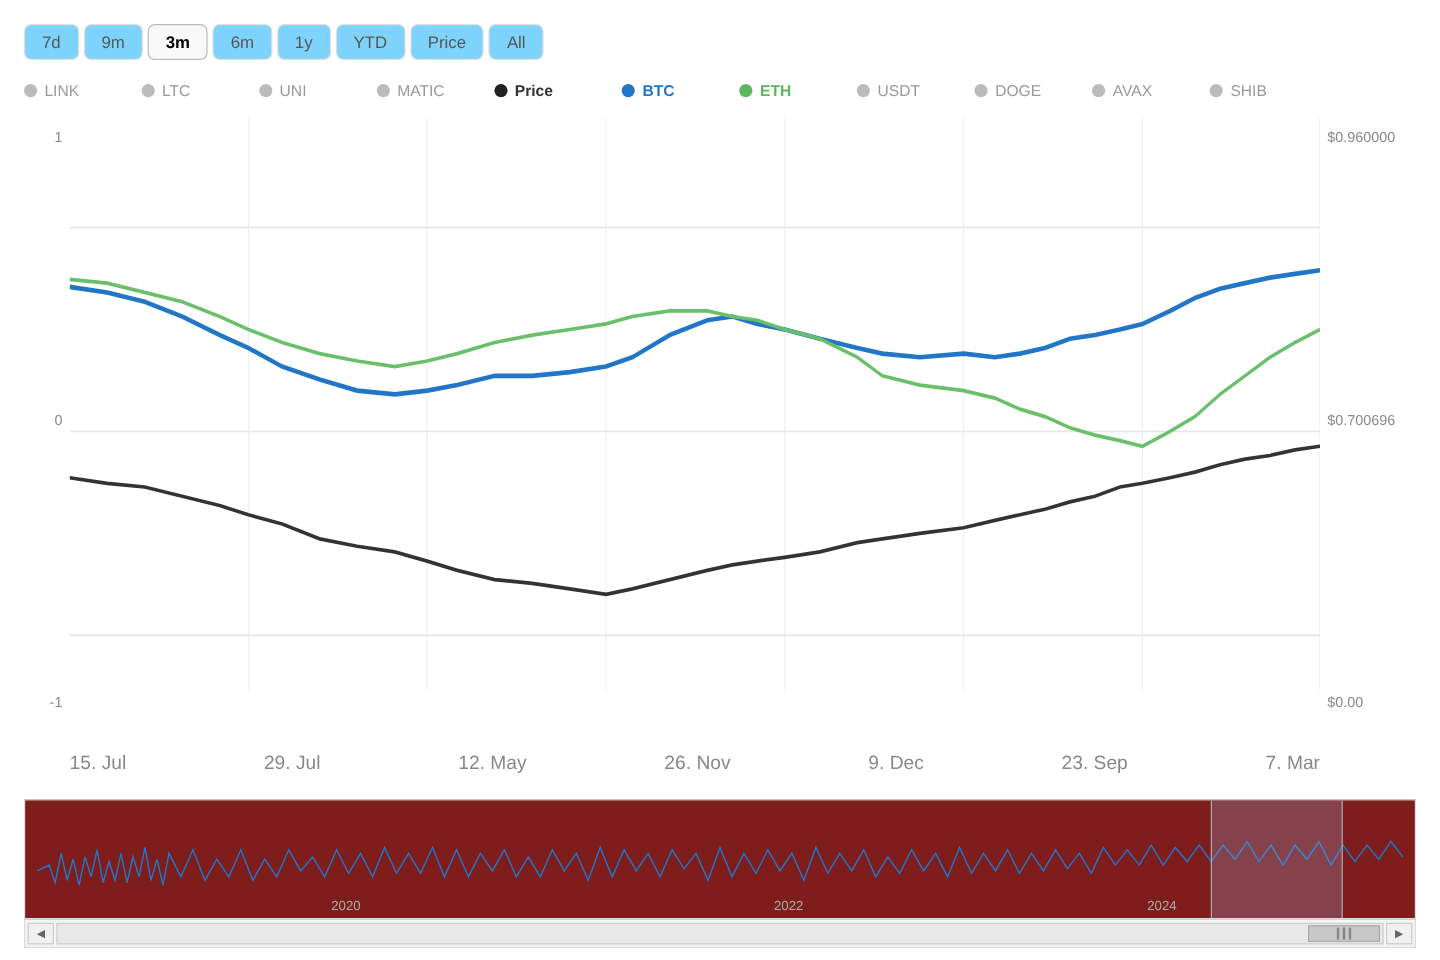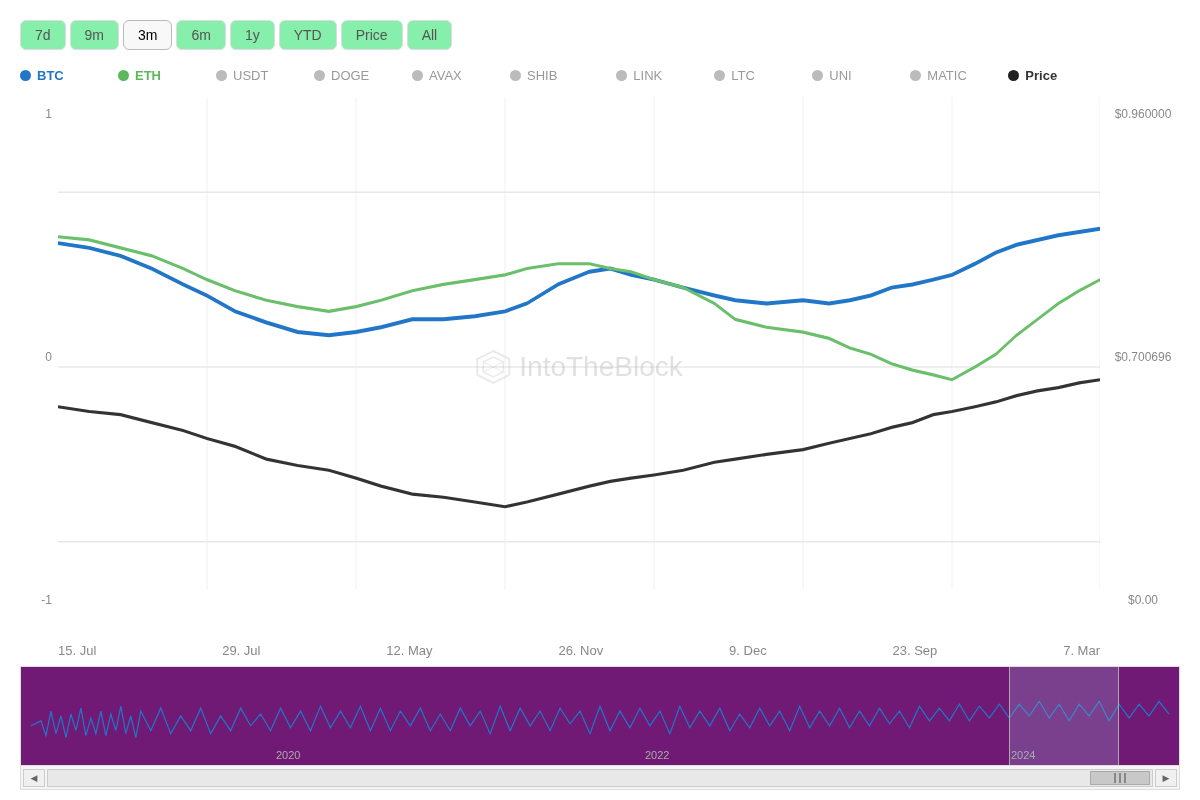--- a/index.html
+++ b/index.html
@@ -22,28 +22,28 @@
     .time-range {
       display: flex;
       gap: 4px;
       margin-bottom: 18px;
       align-items: center;
     }
     .time-btn {
       padding: 6px 14px;
       border: 1px solid #ddd;
       border-radius: 6px;
-      background: #86efac;
+      background: #7dd3fc;
       cursor: pointer;
       font-size: 14px;
       color: #555;
       font-weight: 400;
     }
     .time-btn.active {
-      font-weight: 400;
+      font-weight: 700;
       color: #000;
       border-color: #bbb;
       background: #f8f8f8;
       text-align: right;
     }
     
     .legend {
       display: grid;
       grid-template-columns: repeat(6, auto);
       gap: 4px 0;
@@ -107,41 +107,41 @@
       width: 80px;
       position: relative;
       display: flex;
       flex-direction: column;
       justify-content: space-between;
       padding: 10px 0 30px 0;
     }
     .y-label-right {
       font-size: 12px;
       color: #888;
-      text-align: center;
+      text-align: left;
       padding-left: 6px;
     }
     .chart-svg-container {
       flex: 1;
       position: relative;
     }
     .chart-svg-container svg {
       width: 100%;
       height: 100%;
     }
     
     .x-axis {
       display: flex;
       justify-content: space-between;
       padding: 6px 0 4px 0;
       margin-left: 38px;
       margin-right: 80px;
     }
     .x-label {
-      font-size: 13px;
+      font-size: 16px;
       color: #888;
       text-align: right;
     }
     
     .watermark {
       position: absolute;
       top: 50%;
       left: 50%;
       transform: translate(-50%, -50%);
       font-size: 28px;
@@ -152,22 +152,22 @@
       display: flex;
       align-items: center;
       gap: 8px;
       z-index: 1;
     }
     
     .overview-area {
       height: 100px;
       border: 1px solid #ddd;
       position: relative;
-      margin-top: 4px;
-      background: #701a75;
+      margin-top: 16px;
+      background: #7f1d1d;
       overflow: hidden;
     }
     .overview-svg {
       width: 100%;
       height: 100%;
     }
     
     .scrollbar-area {
       height: 24px;
       border: 1px solid #ddd;
@@ -246,20 +246,42 @@
     <button class="time-btn">6m</button>
     <button class="time-btn">1y</button>
     <button class="time-btn">YTD</button>
     <button class="time-btn">Price</button>
     <button class="time-btn">All</button>
   </div>
 
   <div class="legend">
     <div class="legend-row">
       <div class="legend-item">
+        <div class="legend-dot" style="background:#bbb"></div>
+        <span class="legend-label">LINK</span>
+      </div>
+      <div class="legend-item">
+        <div class="legend-dot" style="background:#bbb"></div>
+        <span class="legend-label">LTC</span>
+      </div>
+      <div class="legend-item">
+        <div class="legend-dot" style="background:#bbb"></div>
+        <span class="legend-label">UNI</span>
+      </div>
+      <div class="legend-item">
+        <div class="legend-dot" style="background:#bbb"></div>
+        <span class="legend-label">MATIC</span>
+      </div>
+      <div class="legend-item">
+        <div class="legend-dot" style="background:#222"></div>
+        <span class="legend-label active-dark">Price</span>
+      </div>
+    </div>
+    <div class="legend-row">
+      <div class="legend-item">
         <div class="legend-dot" style="background:#2176c7"></div>
         <span class="legend-label active-blue">BTC</span>
       </div>
       <div class="legend-item">
         <div class="legend-dot" style="background:#5cb85c"></div>
         <span class="legend-label active-green">ETH</span>
       </div>
       <div class="legend-item">
         <div class="legend-dot" style="background:#bbb"></div>
         <span class="legend-label">USDT</span>
@@ -268,66 +290,35 @@
         <div class="legend-dot" style="background:#bbb"></div>
         <span class="legend-label">DOGE</span>
       </div>
       <div class="legend-item">
         <div class="legend-dot" style="background:#bbb"></div>
         <span class="legend-label">AVAX</span>
       </div>
       <div class="legend-item">
         <div class="legend-dot" style="background:#bbb"></div>
         <span class="legend-label">SHIB</span>
-      </div>
-    </div>
-    <div class="legend-row">
-      <div class="legend-item">
-        <div class="legend-dot" style="background:#bbb"></div>
-        <span class="legend-label">LINK</span>
-      </div>
-      <div class="legend-item">
-        <div class="legend-dot" style="background:#bbb"></div>
-        <span class="legend-label">LTC</span>
-      </div>
-      <div class="legend-item">
-        <div class="legend-dot" style="background:#bbb"></div>
-        <span class="legend-label">UNI</span>
-      </div>
-      <div class="legend-item">
-        <div class="legend-dot" style="background:#bbb"></div>
-        <span class="legend-label">MATIC</span>
-      </div>
-      <div class="legend-item">
-        <div class="legend-dot" style="background:#222"></div>
-        <span class="legend-label active-dark">Price</span>
       </div>
     </div>
   </div>
 
   <div class="chart-area">
     <div class="main-chart-wrapper">
 
       <div class="y-axis-left">
         <span class="y-label">1</span>
         <span class="y-label">0</span>
         <span class="y-label">-1</span>
       </div>
 
       <div class="chart-svg-container">
         
-        <div class="watermark">
-          <svg width="36" height="36" viewBox="0 0 36 36" style="opacity:0.3">
-            <polygon points="18,2 34,10 34,26 18,34 2,26 2,10" fill="none" stroke="#bbb" stroke-width="2"></polygon>
-            <polygon points="18,8 28,13 28,23 18,28 8,23 8,13" fill="none" stroke="#bbb" stroke-width="1.5"></polygon>
-            <line x1="8" y1="13" x2="28" y2="23" stroke="#bbb" stroke-width="1"></line>
-            <line x1="28" y1="13" x2="8" y2="23" stroke="#bbb" stroke-width="1"></line>
-          </svg>
-          <span>IntoTheBlock</span>
-        </div>
         <svg viewBox="0 0 1000 340" preserveAspectRatio="none" xmlns="http://www.w3.org/2000/svg">
 
           <line x1="0" y1="60" x2="1000" y2="60" stroke="#e8e8e8" stroke-width="1"></line>
           <line x1="0" y1="170" x2="1000" y2="170" stroke="#e8e8e8" stroke-width="1"></line>
           <line x1="0" y1="280" x2="1000" y2="280" stroke="#e8e8e8" stroke-width="1"></line>
 
           <line x1="143" y1="0" x2="143" y2="310" stroke="#e8e8e8" stroke-width="0.5"></line>
           <line x1="286" y1="0" x2="286" y2="310" stroke="#e8e8e8" stroke-width="0.5"></line>
           <line x1="429" y1="0" x2="429" y2="310" stroke="#e8e8e8" stroke-width="0.5"></line>
           <line x1="572" y1="0" x2="572" y2="310" stroke="#e8e8e8" stroke-width="0.5"></line>
@@ -361,21 +352,21 @@
     </div>
 
     <div class="overview-area">
       <svg class="overview-svg" viewBox="0 0 1160 100" preserveAspectRatio="none" xmlns="http://www.w3.org/2000/svg">
 
         <polyline fill="none" stroke="#2176c7" stroke-width="1.2" points="10,60 20,55 25,70 30,45 35,68 40,50 45,72 50,48 55,65 60,42 65,70 70,52 75,68 80,45 85,70 90,48 95,65 100,40 105,68 110,50 115,72 120,45 130,65 140,42 150,68 160,50 170,65 180,42 190,68 200,50 210,65 220,42 230,60 240,48 250,65 260,42 270,62 280,45 290,65 300,40 310,62 320,45 330,62 340,40 350,65 360,42 370,65 380,45 390,60 400,42 410,65 420,48 430,65 440,42 450,60 460,45 470,68 480,40 490,65 500,42 510,60 520,45 530,65 540,42 550,58 560,45 570,68 580,40 590,65 600,45 610,62 620,42 630,60 640,45 650,68 660,40 670,62 680,45 690,60 700,42 710,65 720,48 730,62 740,42 750,60 760,45 770,65 780,40 790,62 800,45 810,60 820,42 830,62 840,45 850,60 860,42 870,58 880,45 890,62 900,40 910,55 920,42 930,55 940,38 950,55 960,40 970,52 980,38 990,52 1000,38 1010,50 1020,35 1030,52 1040,38 1050,55 1060,38 1070,50 1080,35 1090,55 1100,38 1110,52 1120,38 1130,50 1140,35 1150,48"></polyline>
       </svg>
       
       <span class="overview-year-label" style="left:255px">2020</span>
       <span class="overview-year-label" style="left:624px">2022</span>
-      <span class="overview-year-label" style="left:990px">2024</span>
+      <span class="overview-year-label" style="left:935px">2024</span>
       
       <div class="overview-selection"></div>
     </div>
 
     <div class="scrollbar-area">
       <button class="scroll-btn">◀</button>
       <div class="scroll-track">
         <div class="scroll-thumb">
           <div class="scroll-grip"></div>
           <div class="scroll-grip"></div>

